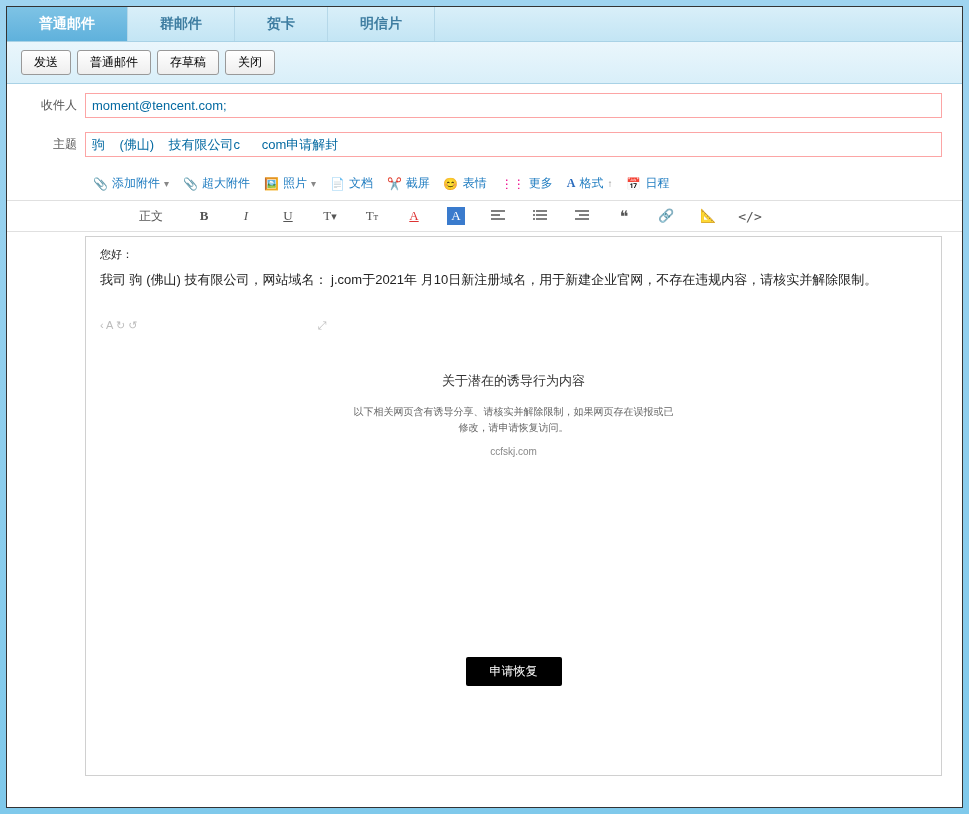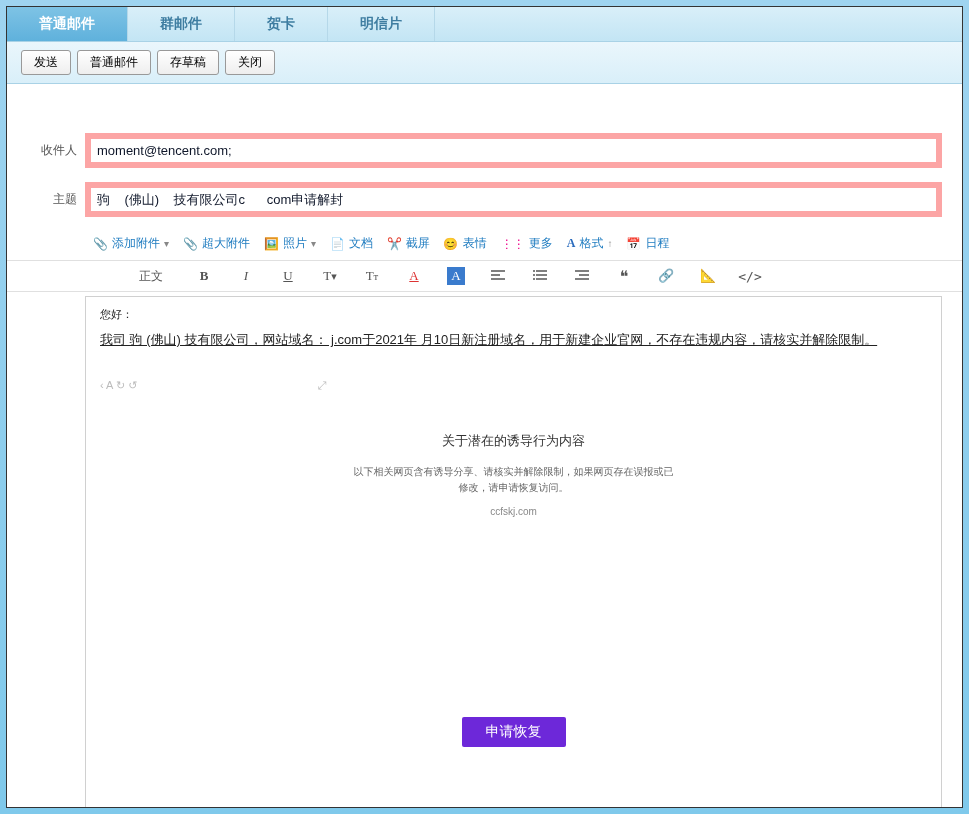--- a/index.html
+++ b/index.html
@@ -50,40 +50,39 @@
   border-radius: 3px;
   background: linear-gradient(180deg, #fff 0%, #eee 100%);
   cursor: pointer;
   font-size: 12px;
 }
 .content {
   background: #fff;
   flex: 1;
   overflow: auto;
   padding-top: 5px;
-  margin-top: 40px;
 }
 .row {
   display: flex;
   align-items: center;
   padding: 4px 20px 4px 0;
   margin-bottom: 6px;
 }
 .label {
   width: 78px;
   text-align: right;
   color: #555;
   padding-right: 8px;
 }
 .field {
   flex: 1;
-  border: 6px solid #fca5a5;
+  border: 1px solid #fca5a5;
   padding: 4px 6px;
   font-size: 13px;
-  color: #0f172a;
+  color: #0369a1;
   background: #fff;
 }
 .linkrow {
   padding: 4px 20px 10px 86px;
 }
 .linkrow a { color: #1f7cc0; text-decoration: none; cursor: pointer; }
 .linkrow span { color: #999; }
 .attachbar {
   display: flex;
   align-items: center;
@@ -111,37 +110,37 @@
 .editor {
   flex:1;
   border: 1px solid #d0d0d0;
   min-height: 540px;
   padding: 10px 14px;
   font-size: 14px;
   color: #222;
   position: relative;
 }
 .greet { font-size: 11px; margin-bottom: 6px;}
-.bodytext { font-size: 13px; line-height: 1.8; text-decoration: underline;}
+.bodytext { font-size: 13px; line-height: 1.8;}
 .faint { color:#bbb; font-size:11px; margin-top:28px;}
 .embed {
   margin: 40px auto 0;
   width: 320px;
   text-align: center;
 }
 .embed-title { font-size: 13px; font-weight: normal; color:#333; margin-bottom: 14px;}
 .embed-text { font-size: 10px; color:#666; line-height:1.6; margin-bottom:10px;}
 .embed-domain { font-size:10px; color:#888; margin-bottom: 200px;}
 .greenbtn {
-  background:#6d28d9;
+  background:#000000;
   color:#fff;
   border:none;
   padding:6px 24px;
   border-radius:2px;
-  font-size:14px;
+  font-size:12px;
   cursor:pointer;
 }
 .dd { color:#888; font-size:10px;}
 </style>
 </head>
 <body>
 
 <div class="window">
   <div class="tabs">
     <div class="tab active">普通邮件</div>

